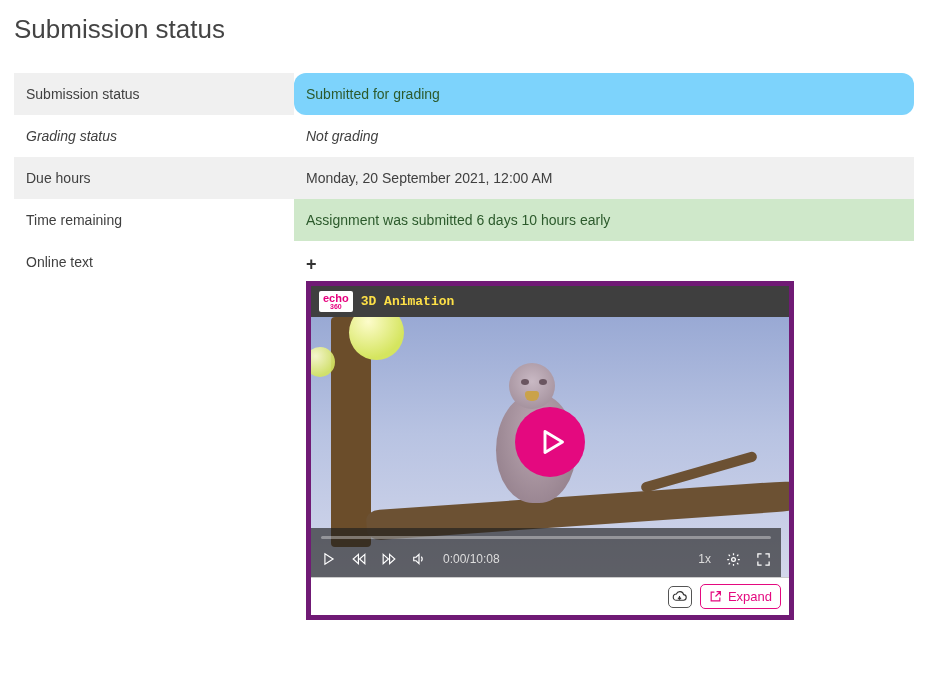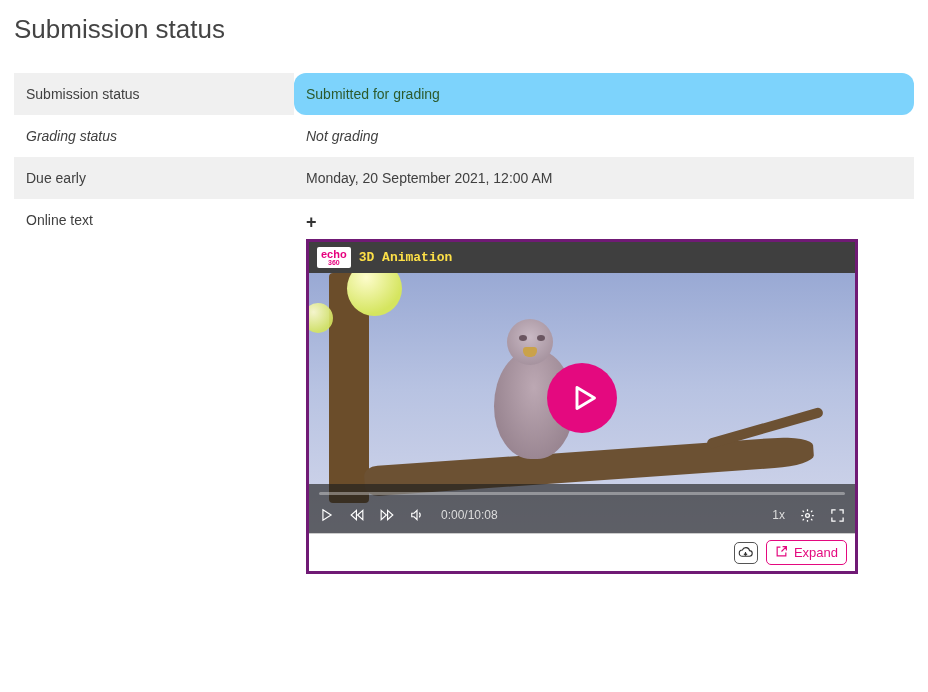--- a/index.html
+++ b/index.html
@@ -34,22 +34,22 @@
   tr.plain td { background: #fff; font-style: italic; }
   tr.success td.value-cell { background: #7dd3fc; color: #2c5a2c; border-radius: 12px; }
   tr.success-alt td.label { background: #fff; }
   tr.success-alt td.value-cell { background: #cfe8ca; color: #2c5a2c; }
 
   .online-row td { background: #fff; vertical-align: top; }
   .plus-icon { font-size: 18px; font-weight: bold; color: #333; margin-bottom: 6px; cursor: pointer; }
 
   
   .video-wrapper {
-    width: 552px;
-    border: 3px solid #701a75;
+    width: 488px;
+    border: 5px solid #701a75;
   }
   .video-header {
     background: #3f3f3f;
     color: #fff;
     display: flex;
     align-items: center;
     padding: 5px 8px;
     gap: 8px;
   }
   .echo-badge {
@@ -107,21 +107,21 @@
 
   .play-button {
     position:absolute; left: 50%; top: 48%; transform: translate(-50%,-50%);
     width: 70px; height: 70px; border-radius: 50%;
     background: #e4097f; display:flex; align-items:center; justify-content:center;
     cursor:pointer;
   }
   .play-button svg { margin-left: 4px; }
 
   .controls-bar {
-    position:absolute; left:0; right:0; bottom:0;
+    position:absolute; left:0; right:8px; bottom:0;
     background: rgba(30,30,30,0.65);
     padding: 8px 10px 10px 10px;
     color: #fff;
     display:flex; flex-direction:column; gap:12px;
   }
   .progress-track { height: 3px; background: rgba(255,255,255,0.35); border-radius:2px; width:100%; }
   .controls-row { display:flex; align-items:center; justify-content:space-between; }
   .controls-left, .controls-right { display:flex; align-items:center; gap:14px; }
   .ctrl-icon { width:16px; height:16px; display:inline-flex; align-items:center; justify-content:center; cursor:pointer; color:#fff; }
   .timecode { font-size:12px; color:#ddd; margin-left: 2px; }
@@ -137,43 +137,47 @@
     width: 24px; height: 22px; border:1px solid #555; border-radius:5px;
     display:flex; align-items:center; justify-content:center; cursor:pointer;
     background:#fff;
   }
   .expand-btn {
     border: 1px solid #e4097f; color:#e4097f;
     background:#fff;
     border-radius: 5px;
     padding: 4px 8px;
     font-size: 13px;
-    display:flex; align-items:flex-start; gap:6px;
+    display:flex; align-items:center; gap:6px;
     cursor:pointer;
     font-family: inherit;
   }
 </style>
 </head>
 <body>
 
 <h2 class="page-title">Submission status</h2>
 
 <table class="status-table">
   <tbody>
       <tr class="striped success">
     <td class="label" style="background:#f0f0f0">Submission status</td>
     <td class="value-cell">Submitted for grading</td>
   </tr>
   <tr class="plain">
     <td class="label">Grading status</td>
     <td class="value-cell">Not grading</td>
   </tr>
   <tr class="striped">
-    <td class="label">Due early</td>
+    <td class="label">Due hours</td>
     <td class="value-cell">Monday, 20 September 2021, 12:00 AM</td>
+  </tr>
+  <tr class="success-alt">
+    <td class="label">Time remaining</td>
+    <td class="value-cell">Assignment was submitted 6 days 10 hours early</td>
   </tr>
   <tr class="online-row">
     <td class="label">Online text</td>
     <td class="value-cell">
       <div class="plus-icon">+</div>
 
       <div class="video-wrapper">
         <div class="video-header">
           <span class="echo-badge">
             <span>echo</span>

